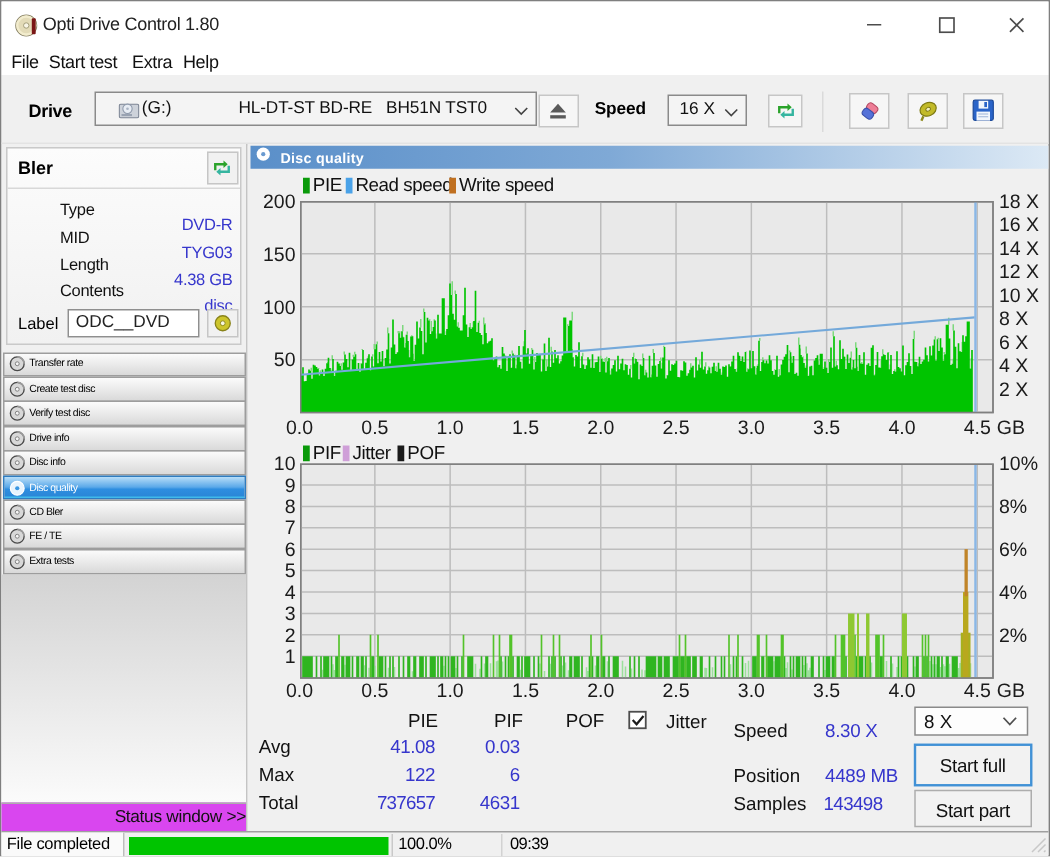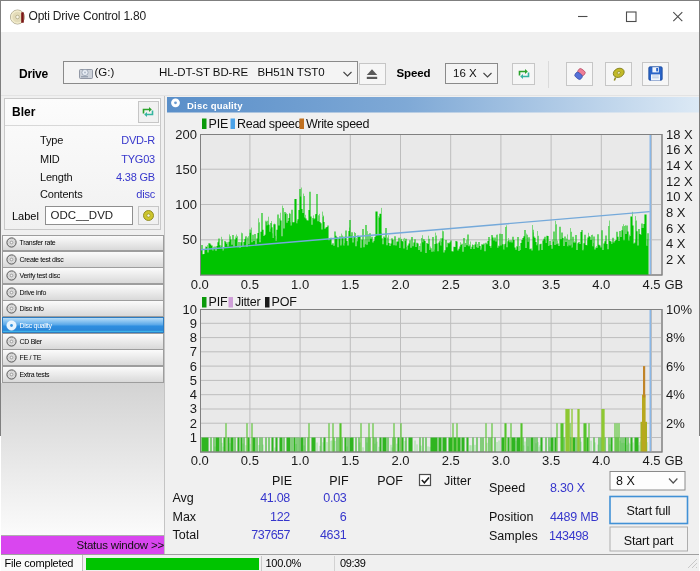--- a/index.html
+++ b/index.html
@@ -1,28 +1,28 @@
 <!DOCTYPE html>
 <html><head><meta charset="utf-8"><style>
 * { margin:0; padding:0; box-sizing:border-box; }
 body { width:700px; height:571px; font-family:"Liberation Sans", sans-serif; background:#fff; overflow:hidden; }
-#win { position:relative; width:700px; height:436px; background:#f0f0f0; border:1px solid #7f7f7f; }
+#win { position:relative; width:700px; height:571px; background:#f0f0f0; border:1px solid #7f7f7f; }
 .abs { position:absolute; }
 #title { left:0; top:0; width:698px; height:31px; background:#ffffff; }
 #title .cap { position:absolute; left:27.5px; top:8px; font-size:12px; letter-spacing:-0.2px; color:#222; }
 #menu { left:0; top:31px; width:698px; height:17.5px; background:#ffffff; }
 .mi { position:absolute; top:2px; font-size:12px; letter-spacing:-0.25px; color:#111; }
 #toolbar { left:0; top:48.5px; width:698px; height:46px; background:#f0f0f0; border-bottom:1px solid #e3e3e3; }
 .tbtn { position:absolute; background:#f6f6f6; border:1px solid #c6c6c6; display:flex; align-items:center; justify-content:center; }
 .combo { position:absolute; background:#f4f4f4; border:1px solid #8a8a8a; font-size:11.5px; color:#111; }
 .chev { position:absolute; width:9px; height:9px; }
 #leftpanel { left:0; top:94.5px; width:163.5px; height:458.5px; background:#f0f0f0; border-right:1px solid #c4c4c4; }
 #discbox { position:absolute; left:3px; top:2.5px; width:157px; height:132px; border:1px solid #c9c9c9; background:linear-gradient(180deg,#fcfcfc,#f1f1f1); }
 .row { position:absolute; left:7px; right:4px; height:15px; font-size:11px; letter-spacing:-0.2px; color:#111;margin-left:28px; }
-.row .val { position:absolute; right:1px; top:0; color:#3636cc; }
+.row .val { position:absolute; right:1px; top:10px; color:#3636cc; }
 .navbtn { position:absolute; left:0.5px; width:162.5px; height:16.9px; border:1px solid #9d9d9d;
   background:linear-gradient(180deg,#fbfbfb 0%,#ececec 45%,#d9d9d9 100%); display:flex; align-items:center; }
 .navbtn svg { margin-left:3.5px; }
 .navbtn span { margin-left:2.5px; font-size:7px; letter-spacing:-0.3px; color:#000; }
 .navbtn.sel { background:linear-gradient(180deg,#b7ddf8 0%,#5ba9e9 48%,#2e8ee0 58%,#2b87d8 88%,#45c6ef 100%); border-color:#2e7cc0; }
 .navbtn.sel span { color:#fff; }
 #gradarea { position:absolute; left:0; top:287px; width:163px; height:152px; background:linear-gradient(180deg,#d3d3d3,#fbfbfb); }
 #statuswin { position:absolute; left:0; top:439px; width:163px; height:19px; background:#d946ef; border-top:1px solid #aeaeae; text-align:right; font-size:11.5px; letter-spacing:-0.2px; color:#111; line-height:18px; }
 #statusbar { left:0; top:553px; width:698px; height:16.5px; background:#f0f0f0; border-top:1px solid #a0a0a0; font-size:11px; color:#000; }
 #statusbar .cell1 { position:absolute; left:0; top:0; width:81.5px; height:16px; background:#fafafa; border-right:1px solid #bdbdbd; }
@@ -36,20 +36,26 @@
       <circle cx="7.5" cy="8" r="6" fill="none" stroke="#f2eccd" stroke-width="1.6"></circle>
       <circle cx="7.5" cy="8" r="1.8" fill="#f8f5e6" stroke="#9a946f" stroke-width="0.6"></circle>
       <rect x="11.2" y="3.2" width="2.6" height="10.6" rx="0.6" fill="#7a1616"></rect>
     </svg>
     <span class="cap">Opti Drive Control 1.80</span>
     <svg class="abs" style="left:570px;top:0" width="120" height="31" viewBox="0 0 120 31">
       <path d="M7 15.5h9.5" stroke="#4c4c4c" stroke-width="1.1"></path>
       <rect x="55.5" y="11" width="9.5" height="9.5" fill="none" stroke="#4c4c4c" stroke-width="1.1"></rect>
       <path d="M102.3 11.2l9 9m0-9l-9 9" stroke="#4c4c4c" stroke-width="1.1"></path>
     </svg>
+  </div>
+  <div class="abs" id="menu">
+    <span class="mi" style="left:6.5px">File</span>
+    <span class="mi" style="left:31.5px">Start test</span>
+    <span class="mi" style="left:87px">Extra</span>
+    <span class="mi" style="left:121px">Help</span>
   </div>
   <div class="abs" id="toolbar">
     <span class="abs bold" style="left:18px;top:17px;font-size:12px;letter-spacing:-0.2px">Drive</span>
     <div class="combo" style="left:61.5px;top:11.5px;width:295px;height:23px">
       <svg class="abs" style="left:15px;top:5px" width="14" height="13" viewBox="0 0 14 13">
         <rect x="0.5" y="2.5" width="13" height="9" rx="1" fill="#cdd2da" stroke="#7d8594" stroke-width="0.8"></rect>
         <circle cx="6" cy="5.5" r="3.1" fill="#e8edf4" stroke="#8e99ab" stroke-width="0.7"></circle>
         <circle cx="6" cy="5.5" r="0.9" fill="#aab4c4"></circle>
         <rect x="2" y="9" width="7" height="1.4" fill="#9aa3b2"></rect>
       </svg>

